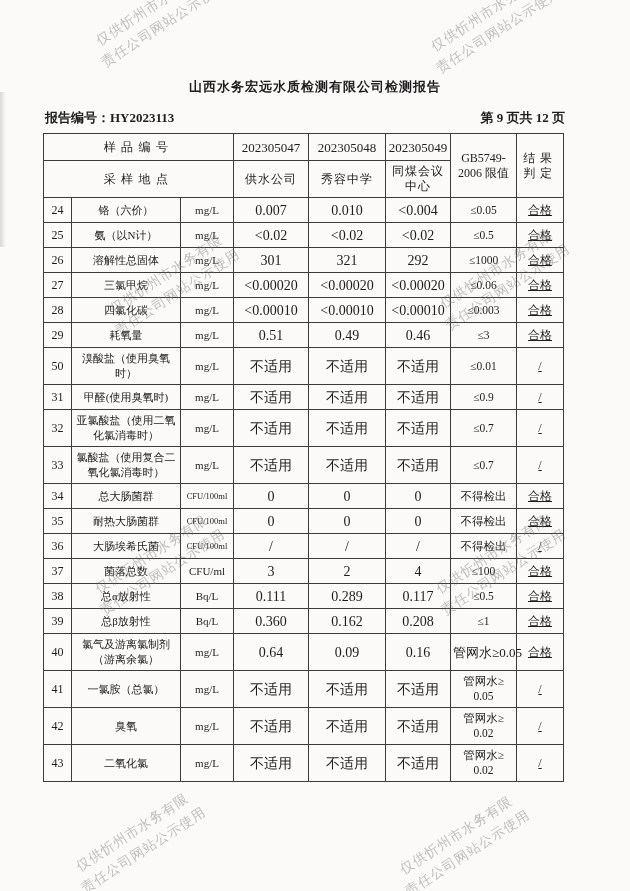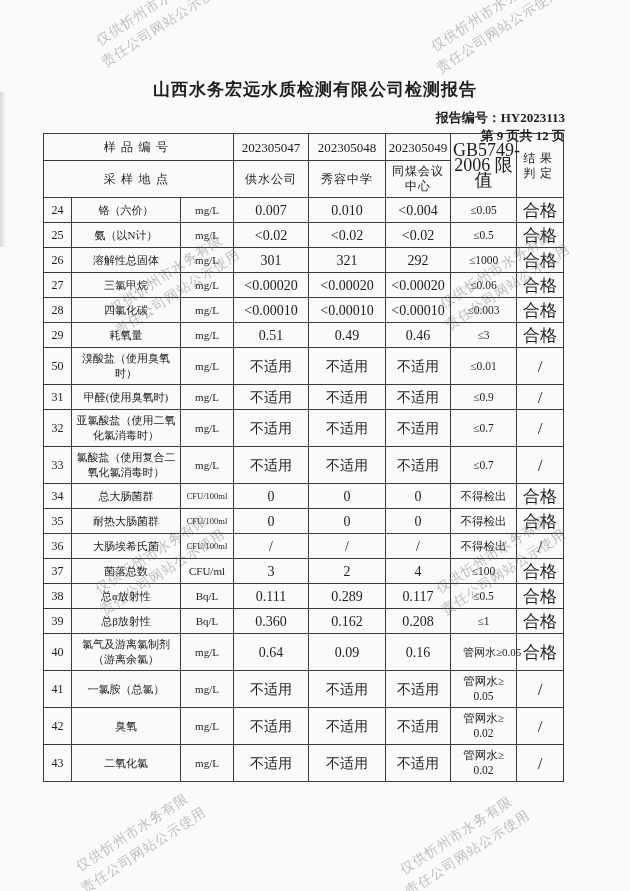--- a/index.html
+++ b/index.html
@@ -14,55 +14,55 @@
     background:#fbfaf8;
   }
   
   .scan-edge{
     position:absolute;left:0;top:92px;width:6px;height:155px;
     background:linear-gradient(to right,#bdbcba,rgba(189,188,186,0));
     opacity:.55;
   }
   .doc-title{
     position:absolute;left:0;top:78px;width:630px;
-    text-align:center;font-size:17px;font-weight:700;letter-spacing:1px;
+    text-align:center;font-size:13px;font-weight:700;letter-spacing:1px;
     font-family:"Liberation Sans","DejaVu Sans",sans-serif;
   }
   .meta-row{
     position:absolute;left:45px;top:109px;width:520px;
     display:flex;justify-content:space-between;align-items:flex-end;
-    font-size:13px;font-weight:700;flex-direction:column;
+    font-size:13px;font-weight:700;
   }
   table.report{
     position:absolute;left:43px;top:133px;width:520px;
     border-collapse:collapse;table-layout:fixed;
     font-size:12px;
   }
   table.report td{
     border:1px solid #3c3c3c;
     text-align:center;vertical-align:middle;
     padding:3px 2px;line-height:15px;
     height:18px;
   }
   thead tr.hr1 td{height:20px;}
   thead tr.hr2 td{height:27px;}
   td.hlabel{letter-spacing:.45em;padding-left:.45em;}
   td.hid{font-size:13px;margin-top:32px;}
   td.hsite{letter-spacing:1px;}
-  td.hlimit{white-space:pre-line;font-size:18px;margin-left:48px;}
+  td.hlimit{white-space:pre-line;font-size:12px;margin-left:48px;}
   td.hresult{white-space:pre-line;letter-spacing:.4em;padding-left:.4em;line-height:22px;}
   tbody td{height:19px;}
   td.col-no{font-size:12px;}
   td.col-name{text-align:left;padding-left:6px;padding-right:2px;font-size:11px;line-height:15px;}
   td.col-unit{font-size:11px;}
   td.col-unit.small{font-size:8.5px;}
   td.col-val{font-size:14px;}
   td.col-limit{font-size:11.5px;white-space:pre-line;}
-  td.col-limit.compact{font-size:11px;white-space:nowrap;padding:3px 12px;text-align:center;}
-  td.col-result{font-size:17px;}
+  td.col-limit.compact{font-size:13px;white-space:nowrap;padding:3px 2px;text-align:center;}
+  td.col-result{font-size:12px;text-decoration:underline;}
   
   .wm{
     position:absolute;width:200px;
     transform:rotate(-33deg);
     text-align:center;
     color:rgba(105,105,105,.42);
     font-size:13.5px;line-height:21px;letter-spacing:1px;
     pointer-events:none;white-space:nowrap;
     font-family:"Liberation Sans","DejaVu Sans",sans-serif;
     z-index:5;

